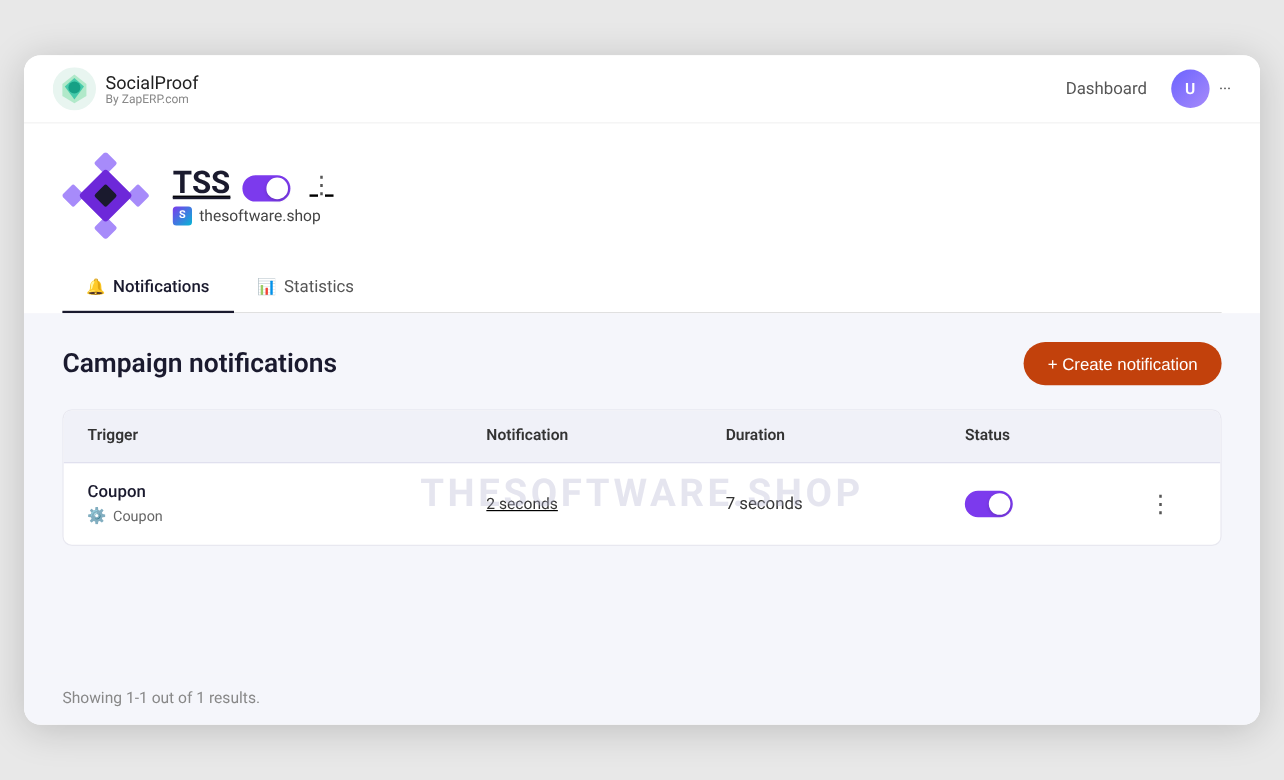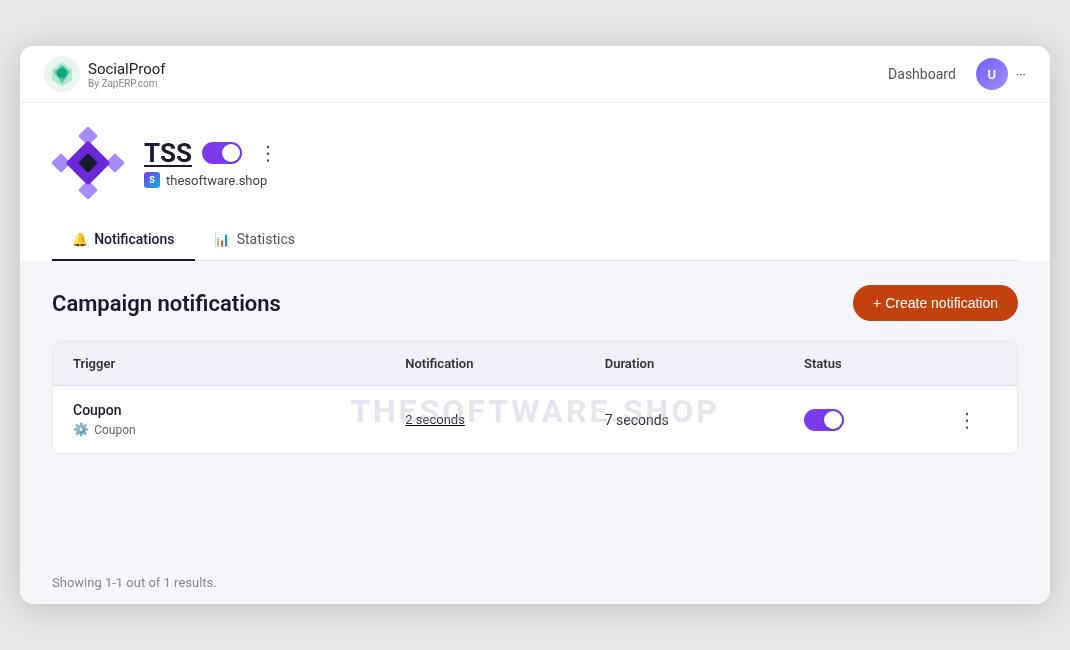--- a/index.html
+++ b/index.html
@@ -101,22 +101,23 @@
       height: 72px;
       flex-shrink: 0;
     }
     .campaign-meta {
       display: flex;
       flex-direction: column;
       gap: 4px;
     }
     .campaign-name-row {
       display: flex;
-      align-items: center;
+      align-items: flex-end;
       gap: 10px;
+      text-decoration: underline;
     }
     .campaign-name {
       font-size: 26px;
       font-weight: 700;
       color: #1a1a2e;
       text-decoration: underline;
       text-underline-offset: 3px;
     }
     
     .toggle {

